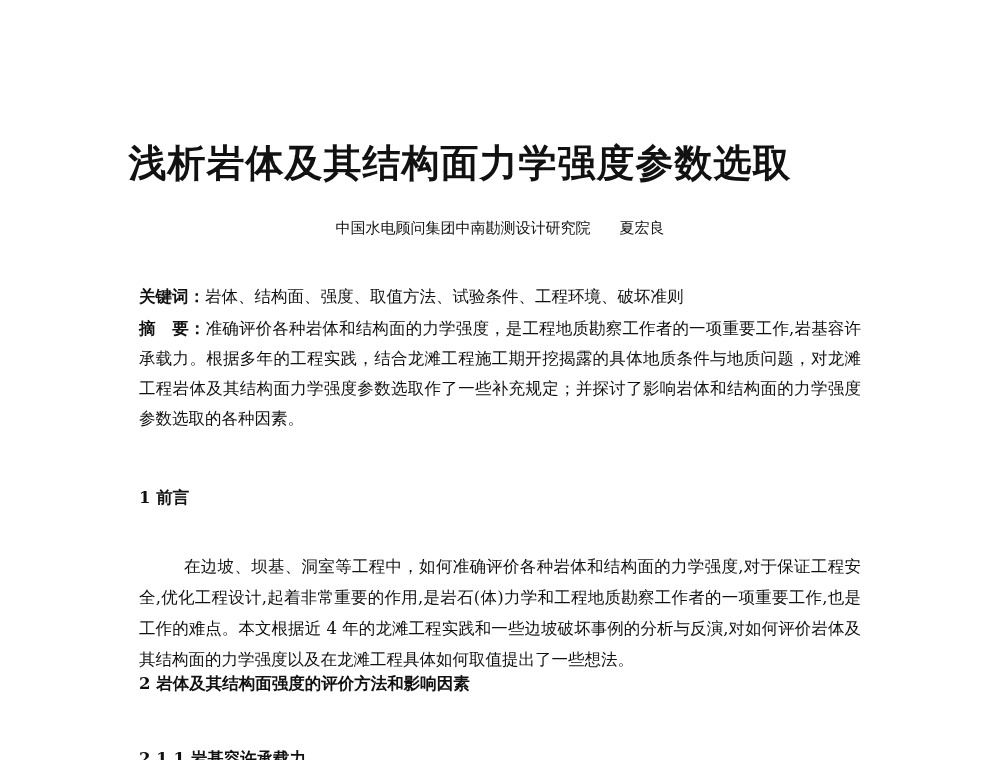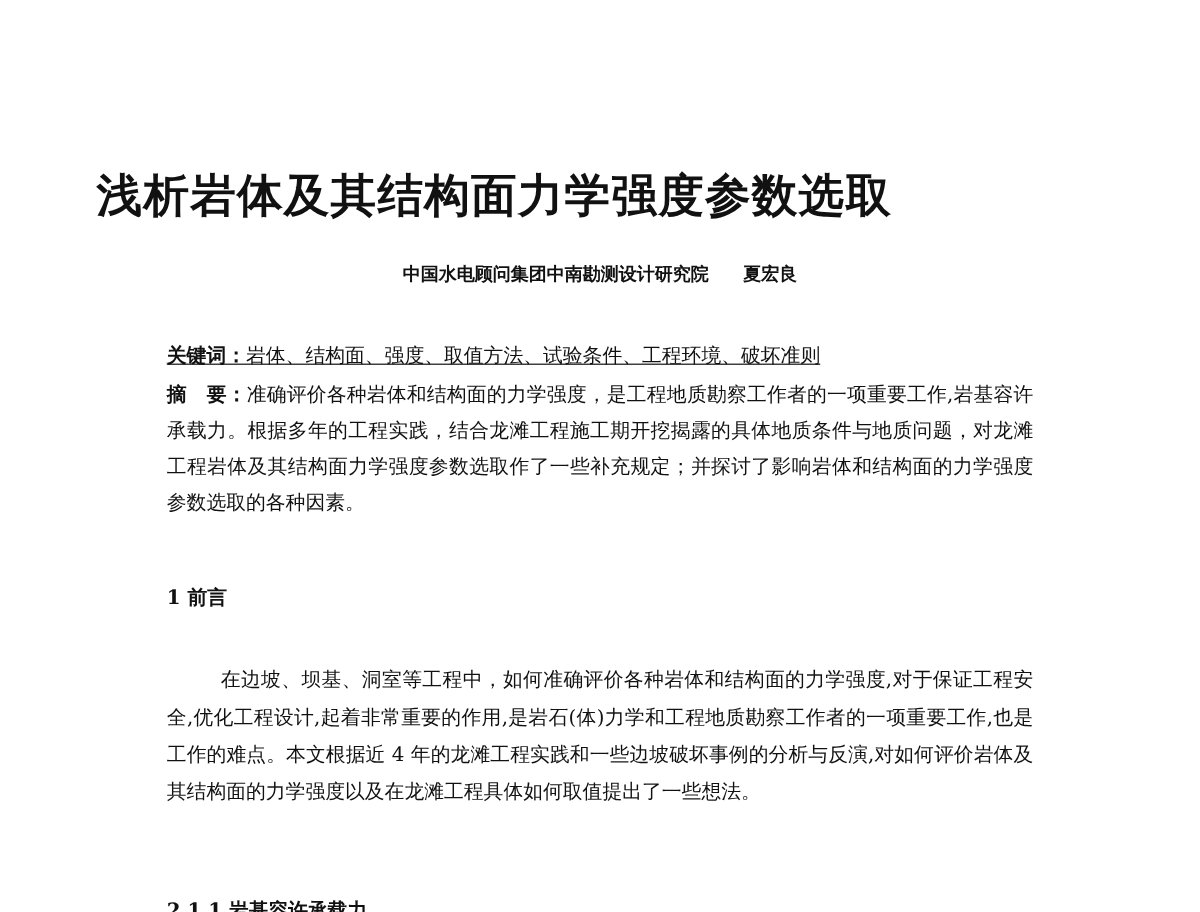--- a/index.html
+++ b/index.html
@@ -1,26 +1,26 @@
 <!DOCTYPE html>
 <html><head>
   <meta charset="utf-8">
   <style>
     html, body { margin: 0; padding: 0; background: #ffffff; }
     body { width: 1000px; height: 760px; overflow: hidden; position: relative;
            font-family: "DejaVu Serif", "Liberation Serif", serif; color: #111; }
     .page { position: absolute; left: 0; top: 0; width: 1000px; height: 760px; }
     .title { position: absolute; left: 0; width: 824px; top: 138px; text-align: center;
-             font-size: 38px; font-weight: bold; letter-spacing: 1px; line-height: 50px; }
+             font-size: 38px; font-weight: bold; letter-spacing: 1px; line-height: 50px; padding-left: 48px; }
     .byline { position: absolute; left: 0; width: 1000px; top: 216px; text-align: center;
               font-size: 15px; line-height: 24px; }
-    .byline span { display: inline-block; font-weight: bold; }
+    .byline span { display: inline-block; }
     .byline .author { margin-left: 24px; }
     .body { position: absolute; left: 139px; width: 722px; font-size: 16.5px; line-height: 30px; }
-    .kw { top: 282px; text-decoration: underline; }
+    .kw { top: 282px; }
     .abs { top: 314px; text-align: justify; }
     .lbl { font-weight: bold; }
     .h1 { position: absolute; left: 139px; font-size: 16.5px; font-weight: bold; line-height: 28px; }
     .p1 { position: absolute; left: 139px; width: 722px; top: 551px; font-size: 16.5px;
           line-height: 31px; text-indent: 45px; text-align: justify; }
   </style>
 </head>
 <body>
 
 <div class="page">
@@ -35,14 +35,15 @@
     <span class="lbl">关键词：</span><span>岩体、结构面、强度、取值方法、试验条件、工程环境、破坏准则</span>
   </div>
 
   <div class="body abs">
     <span class="lbl">摘　要：</span><span>准确评价各种岩体和结构面的力学强度，是工程地质勘察工作者的一项重要工作,岩基容许承载力。根据多年的工程实践，结合龙滩工程施工期开挖揭露的具体地质条件与地质问题，对龙滩工程岩体及其结构面力学强度参数选取作了一些补充规定；并探讨了影响岩体和结构面的力学强度参数选取的各种因素。</span>
   </div>
 
   <div class="h1" style="top:484px;text-align:center;">1 前言</div>
   <div class="p1">在边坡、坝基、洞室等工程中，如何准确评价各种岩体和结构面的力学强度,对于保证工程安全,优化工程设计,起着非常重要的作用,是岩石(体)力学和工程地质勘察工作者的一项重要工作,也是工作的难点。本文根据近 4 年的龙滩工程实践和一些边坡破坏事例的分析与反演,对如何评价岩体及其结构面的力学强度以及在龙滩工程具体如何取值提出了一些想法。</div>
 
+  <div class="h1" style="top:670px;">2 岩体及其结构面强度的评价方法和影响因素</div>
   <div class="h1" style="top:745px;">2.1.1 岩基容许承载力</div>
 </div>
 
 </body></html>

